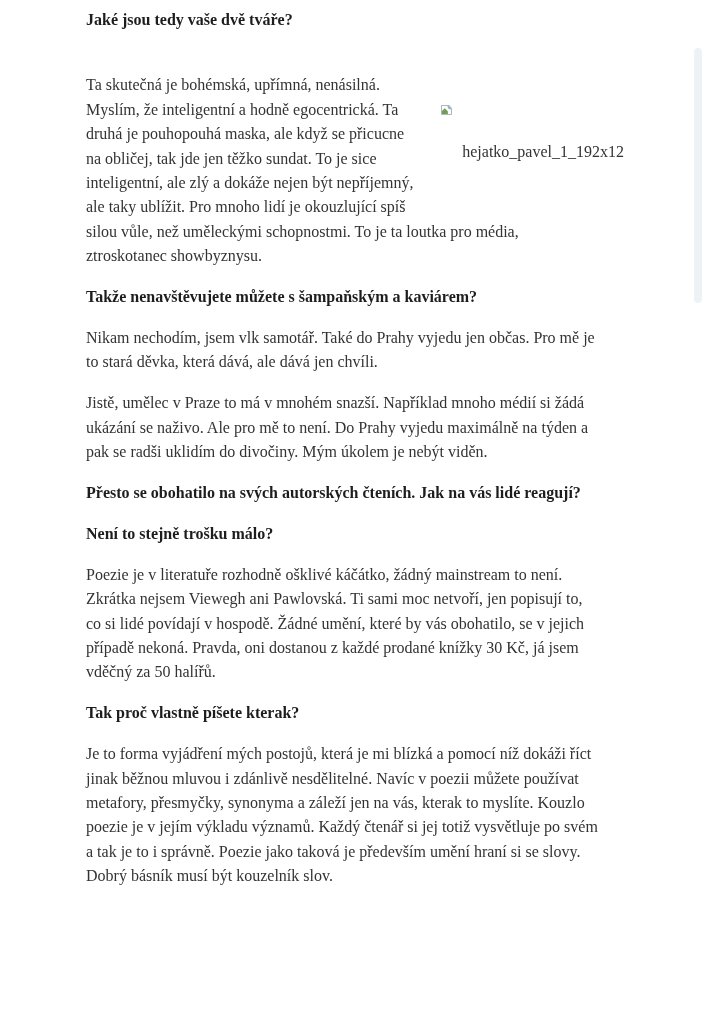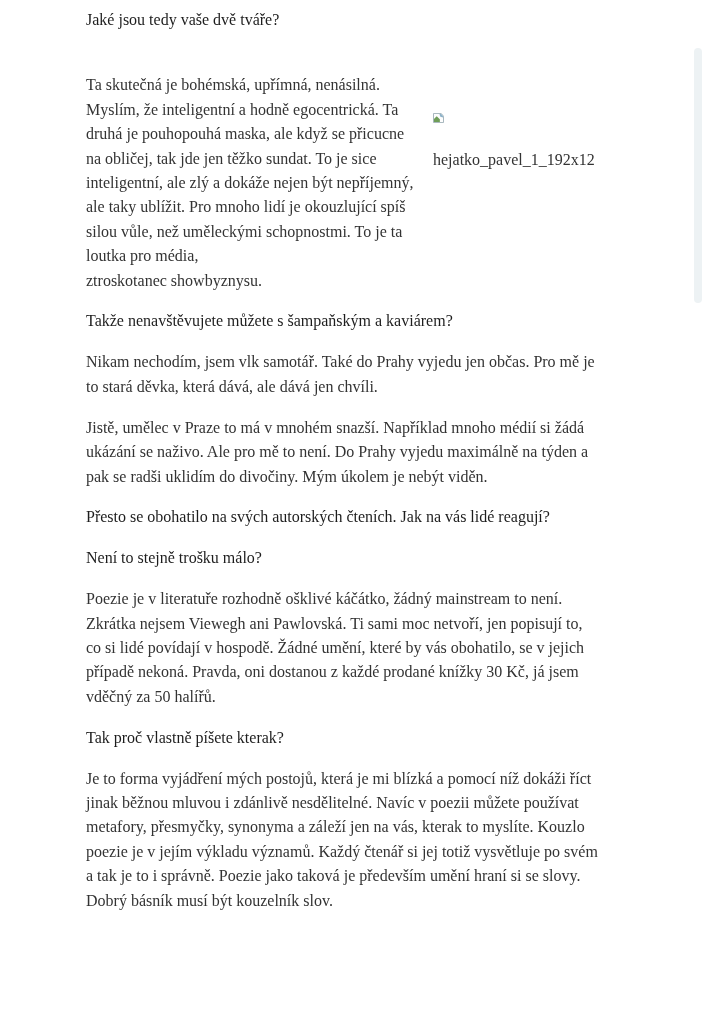--- a/index.html
+++ b/index.html
@@ -18,39 +18,40 @@
     box-sizing: border-box;
     width: 703px;
     padding: 8px 75px 0 86px;
   }
   .q, .a {
     margin: 0 0 16.5px 0;
     font-size: 16px;
     line-height: 24.4px;
   }
   .q {
-    font-weight: normal;
+    font-weight: bold;
     color: #1d1d1d;
     white-space: pre-line;
   }
   .a {
     color: #333333;
   }
   .a, .txt {
     white-space: pre-line;
   }
   .a.plain {
     white-space: pre-line;
   }
   .img-float {
     float: right;
     width: 183px;
     height: 128px;
     overflow: hidden;
-    margin: 12px;
+    margin: 4px;
+    text-align: right;
   }
   .broken-icon {
     display: block;
     width: 11px;
     height: 10px;
     margin: 3px 0 2px 0;
   }
   .img-alt {
     display: block;
     white-space: nowrap;

